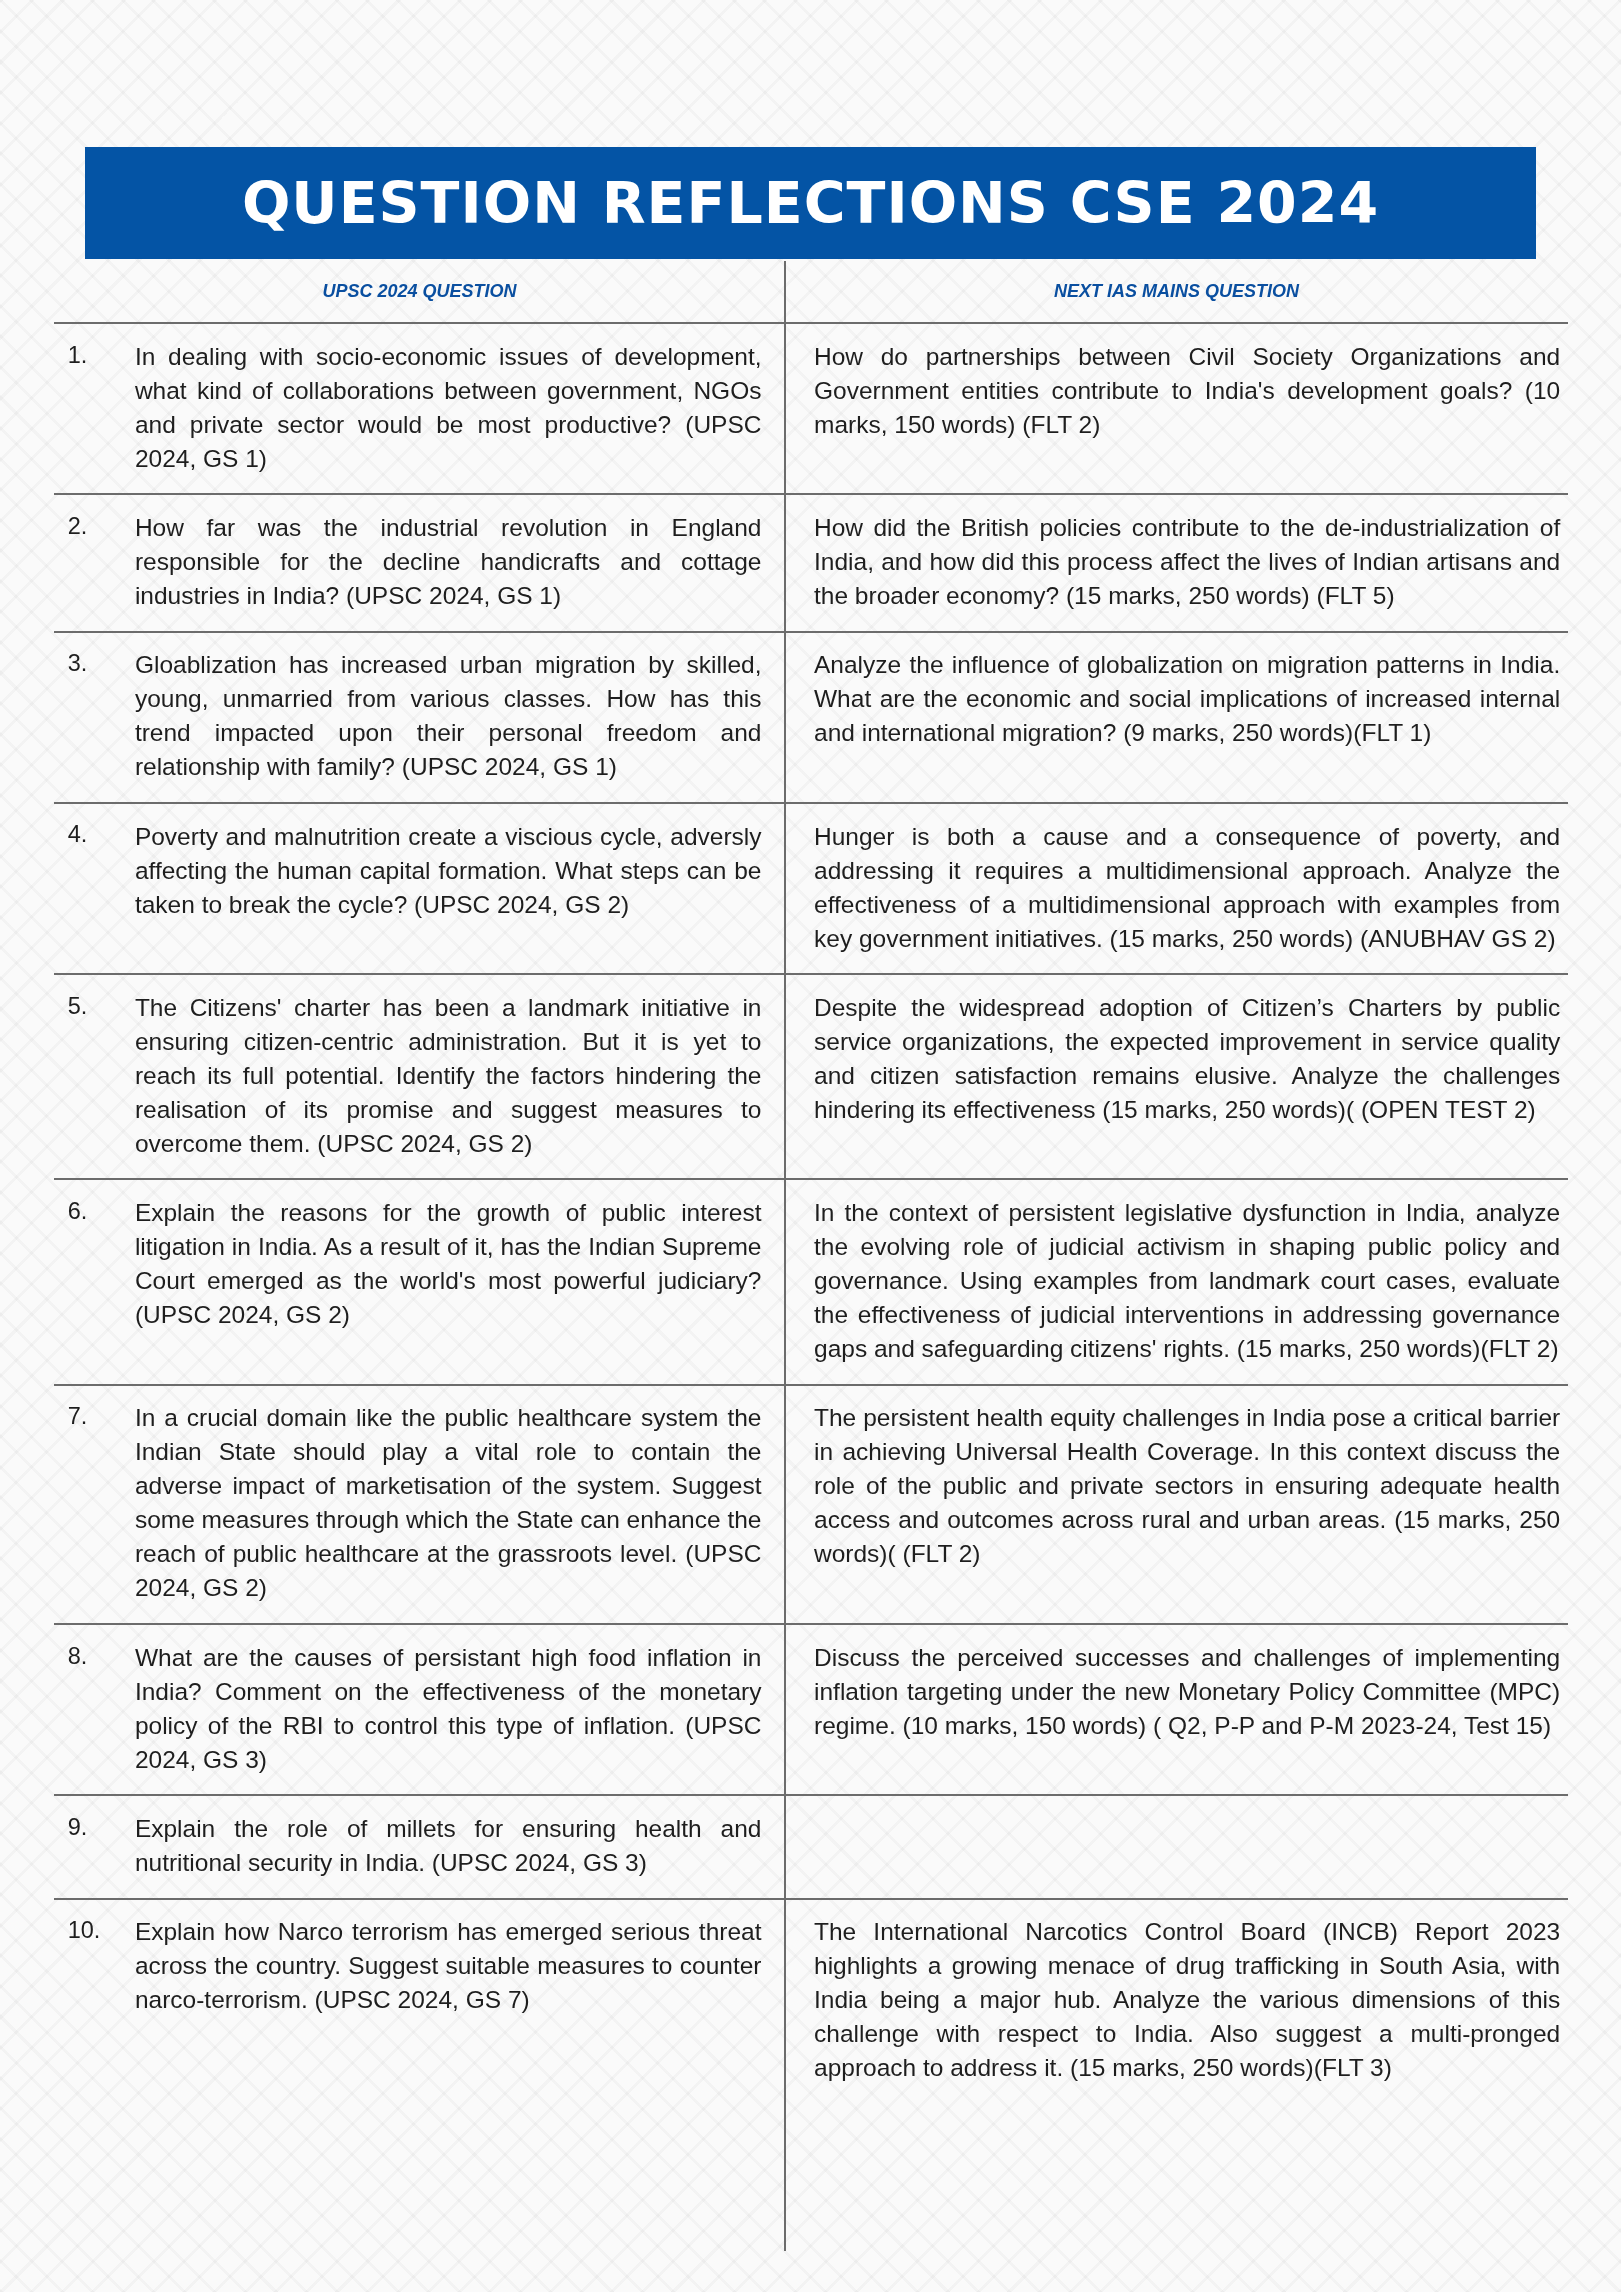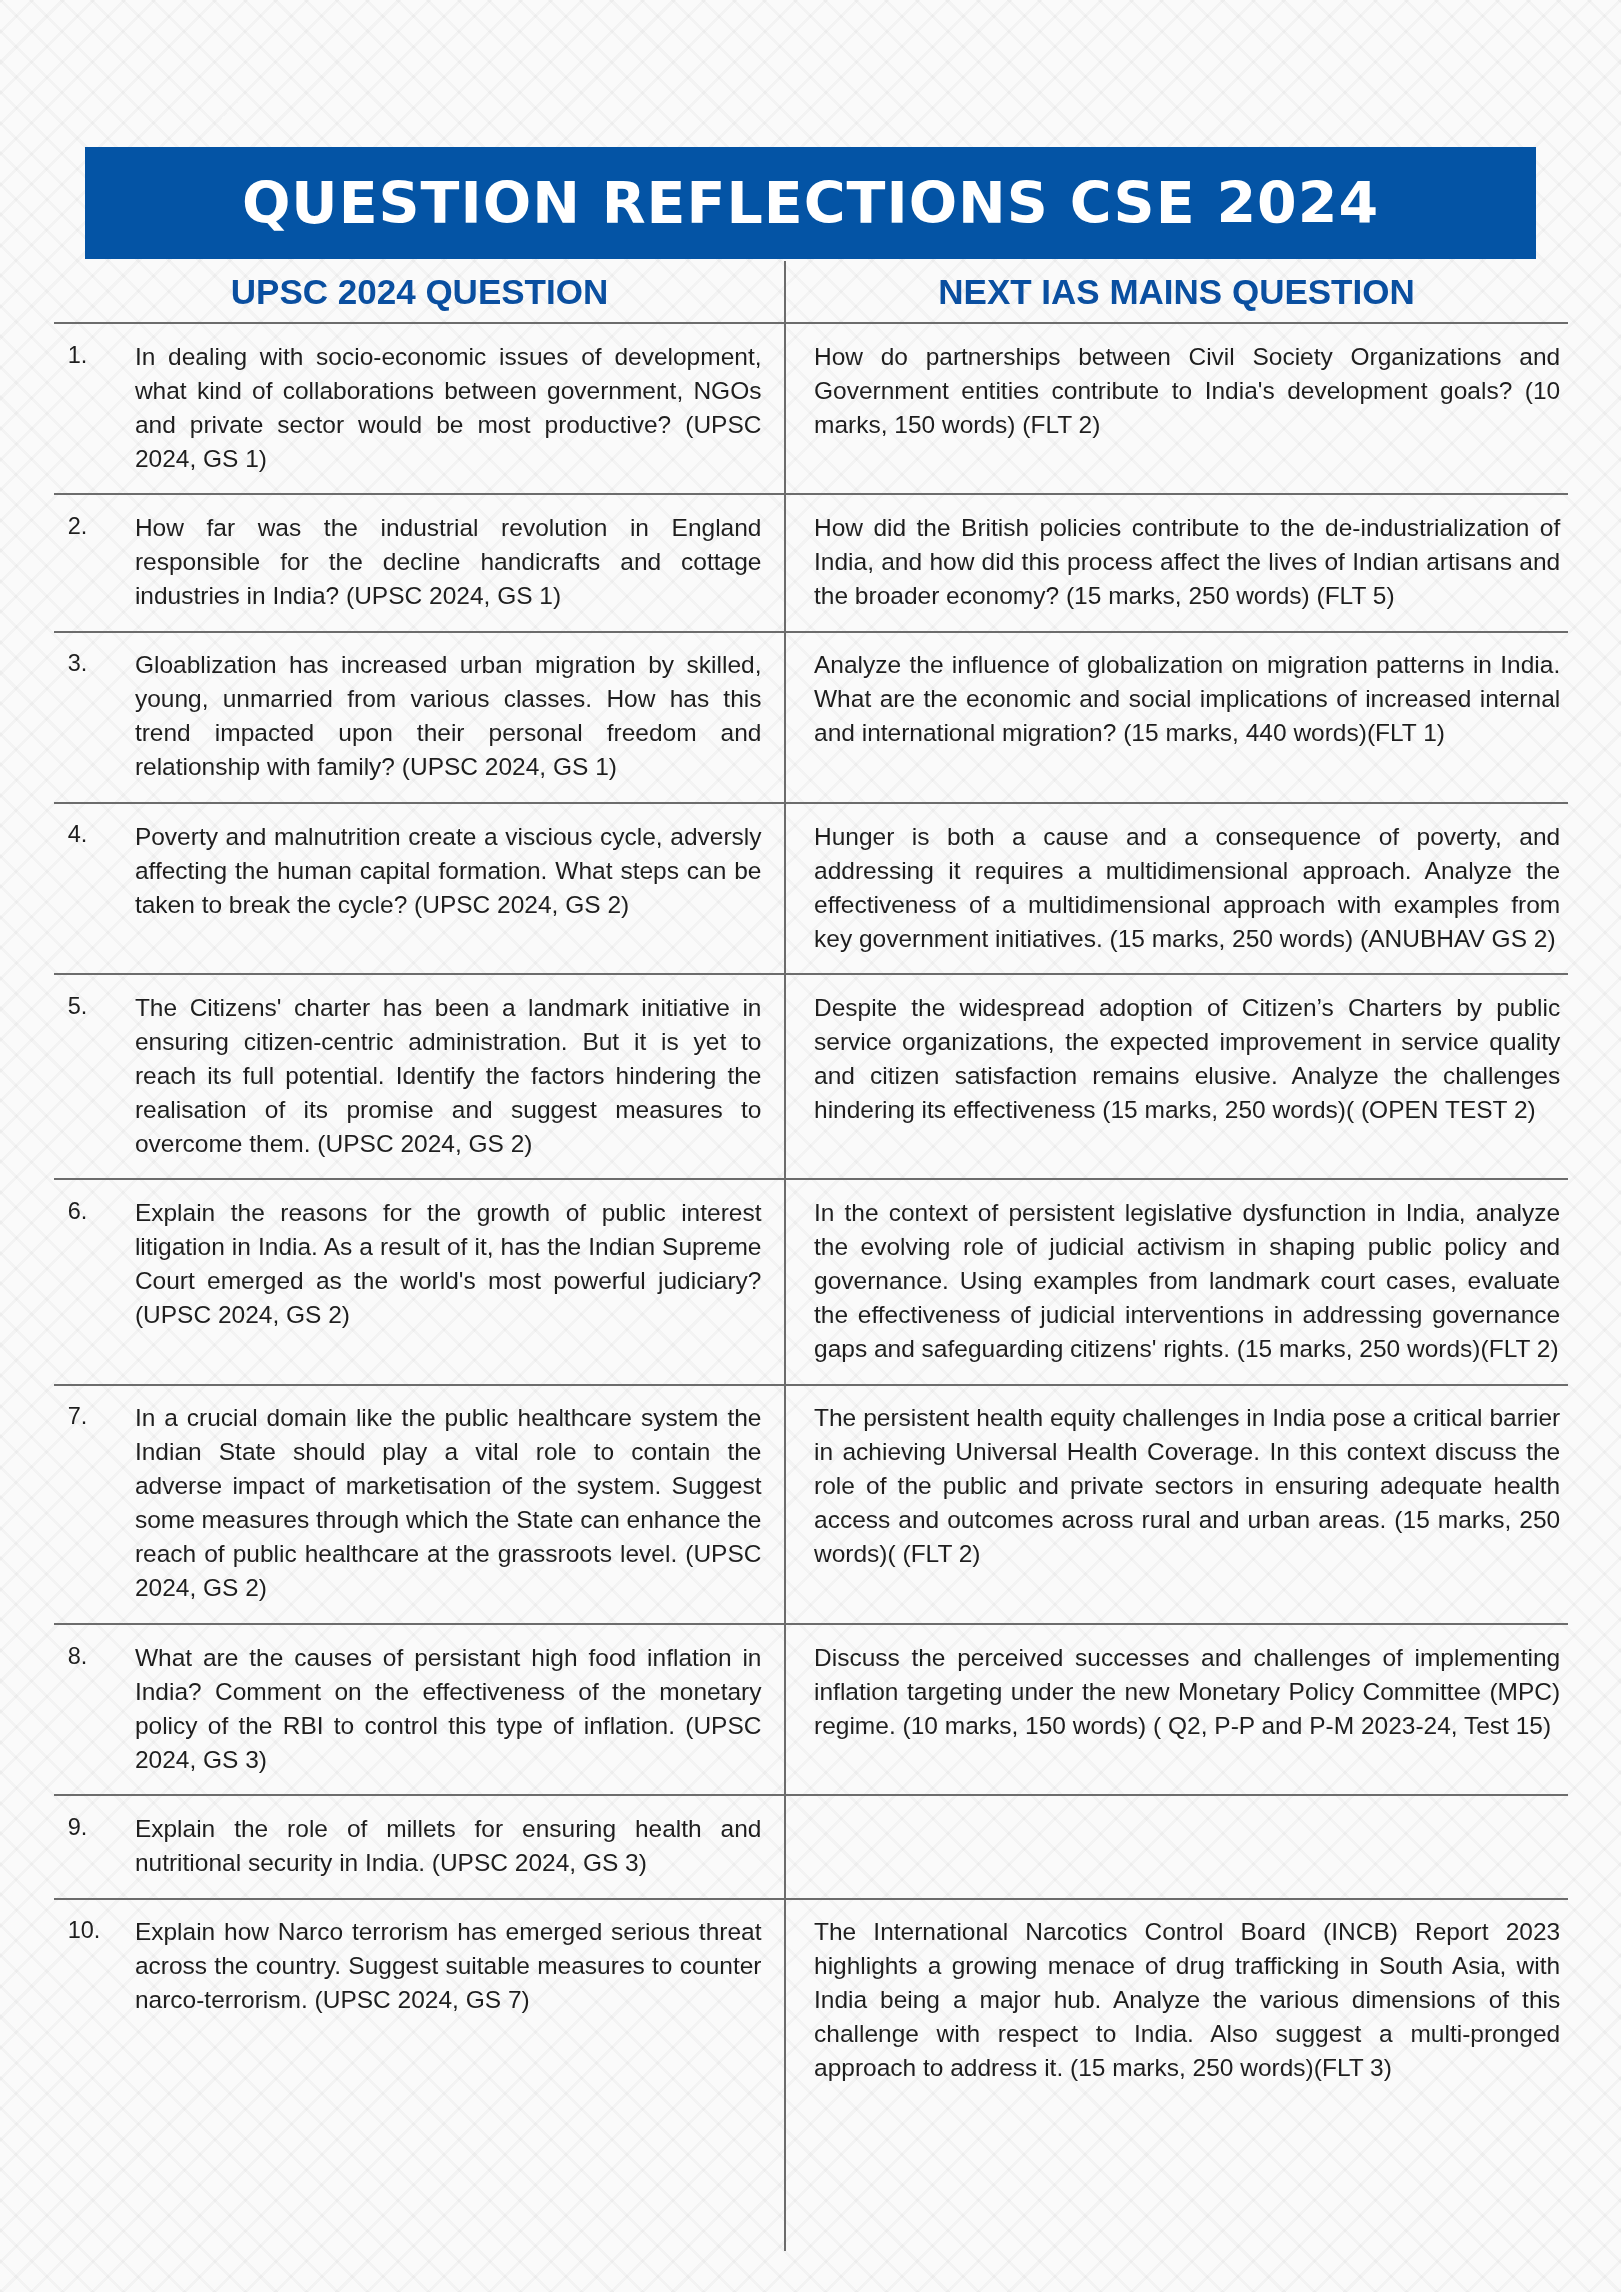--- a/index.html
+++ b/index.html
@@ -56,21 +56,22 @@
       height: 61px;
       border-bottom: 2.9px solid #6c6c6c;
     }
     .head-cell {
       flex: 0 0 auto;
       display: flex;
       align-items: center;
       justify-content: center;
       color: #0a4fa0;
       font-weight: bold;
-      font-size: 35px;
+      font-size: 18px;
+      font-style: italic;
     }
     .head-left { width: 731px; }
     .head-right { width: 783px; }
     .row {
       display: flex;
       border-bottom: 2.9px solid #6c6c6c;
     }
     .row:last-child { border-bottom: none; }
     .num {
       width: 76px;
@@ -119,21 +120,21 @@
       <div class="right-text">How do partnerships between Civil Society Organizations and Government entities contribute to India's development goals? (10 marks, 150 words) (FLT 2)</div>
     </div>
     <div class="row">
       <div class="num">2.</div>
       <div class="left-text">How far was the industrial revolution in England responsible for the decline handicrafts and cottage industries in India? (UPSC 2024, GS 1)</div>
       <div class="right-text">How did the British policies contribute to the de-industrialization of India, and how did this process affect the lives of Indian artisans and the broader economy? (15 marks, 250 words) (FLT 5)</div>
     </div>
     <div class="row">
       <div class="num">3.</div>
       <div class="left-text">Gloablization has increased urban migration by skilled, young, unmarried from various classes. How has this trend impacted upon their personal freedom and relationship with family? (UPSC 2024, GS 1)</div>
-      <div class="right-text">Analyze the influence of globalization on migration patterns in India. What are the economic and social implications of increased internal and international migration? (15 marks, 440 words)(FLT 1)</div>
+      <div class="right-text">Analyze the influence of globalization on migration patterns in India. What are the economic and social implications of increased internal and international migration? (9 marks, 250 words)(FLT 1)</div>
     </div>
     <div class="row">
       <div class="num">4.</div>
       <div class="left-text">Poverty and malnutrition create a viscious cycle, adversly affecting the human capital formation. What steps can be taken to break the cycle? (UPSC 2024, GS 2)</div>
       <div class="right-text">Hunger is both a cause and a consequence of poverty, and addressing it requires a multidimensional approach. Analyze the effectiveness of a multidimensional approach with examples from key government initiatives. (15 marks, 250 words) (ANUBHAV GS 2)</div>
     </div>
     <div class="row">
       <div class="num">5.</div>
       <div class="left-text">The Citizens' charter has been a landmark initiative in ensuring citizen-centric administration. But it is yet to reach its full potential. Identify the factors hindering the realisation of its promise and suggest measures to overcome them. (UPSC 2024, GS 2)</div>
       <div class="right-text">Despite the widespread adoption of Citizen’s Charters by public service organizations, the expected improvement in service quality and citizen satisfaction remains elusive. Analyze the challenges hindering its effectiveness (15 marks, 250 words)( (OPEN TEST 2)</div>

